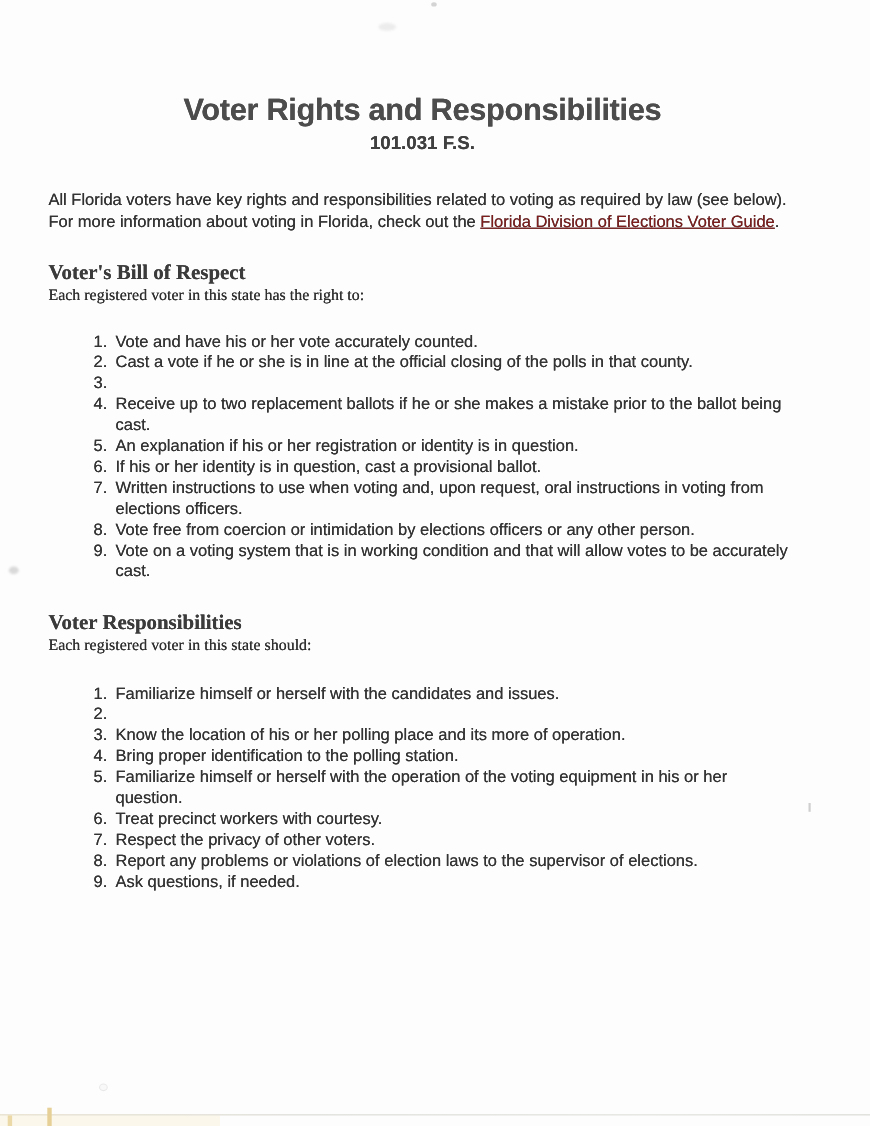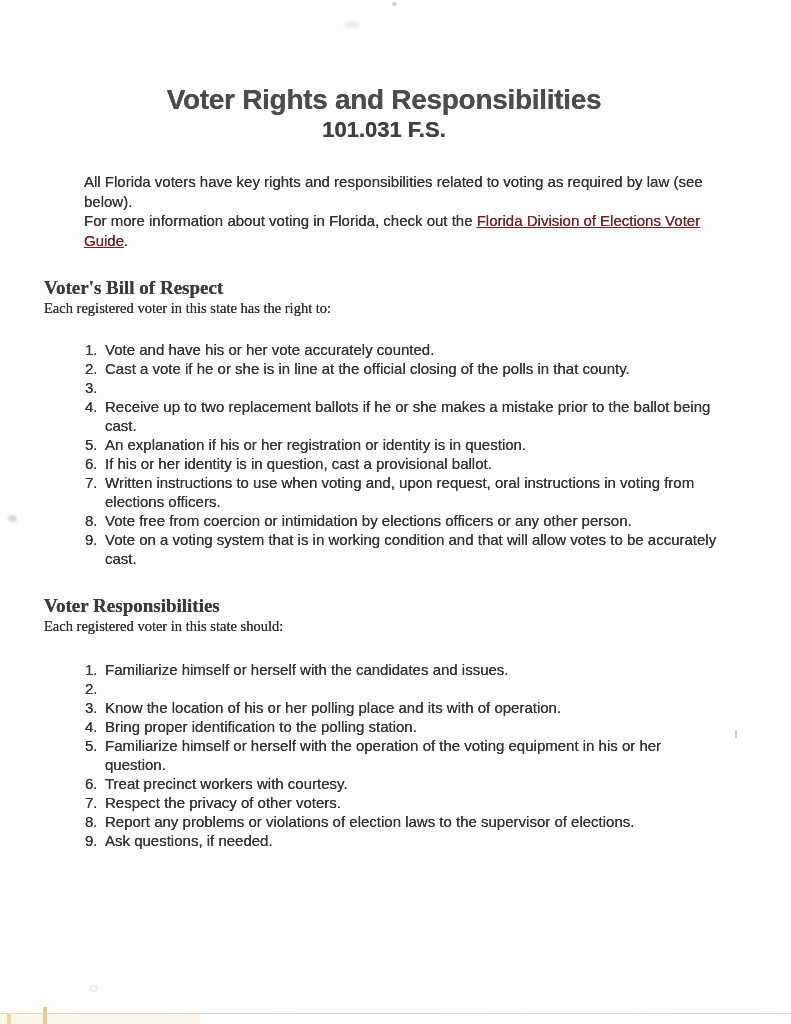--- a/index.html
+++ b/index.html
@@ -26,34 +26,33 @@
     line-height:32px;
     font-weight:bold;
     letter-spacing:-0.3px;
     color:#4c4c4c;
     text-shadow:0 0 0.5px #4c4c4c;
   }
   .doc-statute{
     width:700px;
     margin:2px auto 0 -10px;
     text-align:center;
-    font-size:22px;
+    font-size:17px;
     line-height:24px;
     font-weight:bold;
     color:#404040;
     text-shadow:0 0 0.4px #404040;
   }
   
   .intro{
     margin-top:30px;
     font-size:15px;
     line-height:19.5px;
     color:#333;
     text-shadow:0 0 0.3px #333;
-    margin-left:40px;
   }
   .intro a{
     color:#7f1d1d;
     text-decoration:underline;
     cursor:pointer;
   }
   
   .section-heading{
     margin:27px 0 0 0;
     font-family:"Liberation Serif", serif;
@@ -164,21 +163,21 @@
     <div class="numlist list2">
       <div class="row">
           <span class="num">1.</span>
           <span class="txt">Familiarize himself or herself with the candidates and issues.</span>
         </div>
       <div class="row">
           <span class="num">2.</span>
         </div>
       <div class="row">
           <span class="num">3.</span>
-          <span class="txt">Know the location of his or her polling place and its with of operation.</span>
+          <span class="txt">Know the location of his or her polling place and its more of operation.</span>
         </div>
       <div class="row">
           <span class="num">4.</span>
           <span class="txt">Bring proper identification to the polling station.</span>
         </div>
       <div class="row">
           <span class="num">5.</span>
           <span class="txt">Familiarize himself or herself with the operation of the voting equipment in his or her question.</span>
         </div>
       <div class="row">

